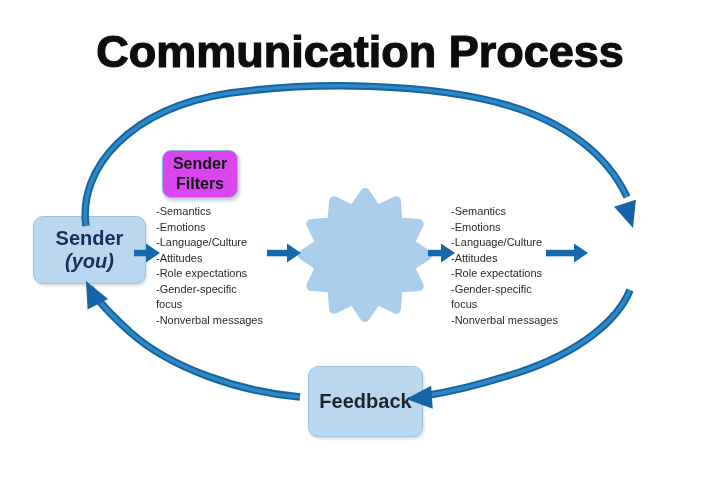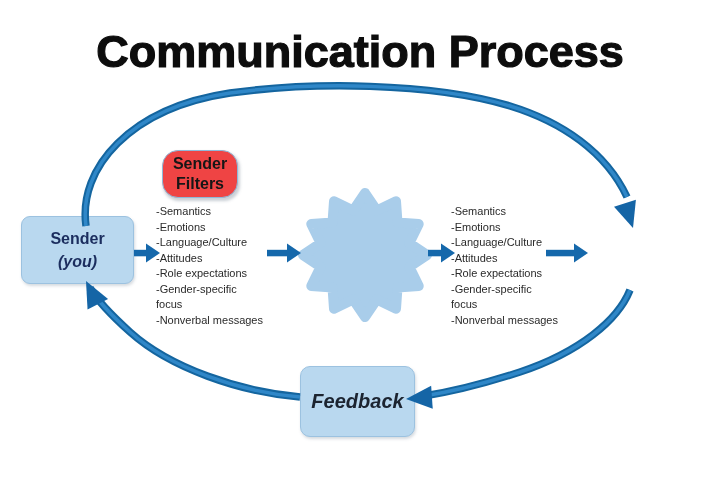--- a/index.html
+++ b/index.html
@@ -16,27 +16,27 @@
     font-size:45px;font-weight:bold;color:#0d0d0d;letter-spacing:0px;
     -webkit-text-stroke:1.2px #0d0d0d;
   }
 
   .node{
     position:absolute;display:flex;flex-direction:column;align-items:center;justify-content:center;
     background:#b9d8ef;border:1px solid #9cc2e0;border-radius:10px;
     box-shadow:1px 2px 3px rgba(90,110,130,.25);
     color:#1b2d5e;font-weight:bold;text-align:center;
   }
-  #sender-box{left:21px;top:216px;width:111px;height:66px;font-size:16px;line-height:23px;border-radius:9px;}
+  #sender-box{left:33px;top:216px;width:111px;height:66px;font-size:20px;line-height:23px;}
   #receiver-box{left:580px;top:217px;width:110px;height:73px;font-size:20px;}
-  #feedback-box{left:300px;top:366px;width:113px;height:69px;font-size:20px;color:#1c2430;font-style:italic;}
+  #feedback-box{left:308px;top:366px;width:113px;height:69px;font-size:20px;color:#1c2430;}
   .sub{font-style:italic;}
 
   .filterbox{
-    position:absolute;background:#ef4444;border:1.5px solid #8fb8d8;border-radius:16px;
+    position:absolute;background:#d946ef;border:1.5px solid #8fb8d8;border-radius:9px;
     box-shadow:1.5px 2.5px 3px rgba(80,100,120,.3);
     display:flex;align-items:center;justify-content:center;text-align:center;
     font-size:16px;line-height:20px;font-weight:bold;color:#161616;padding:2px 4px;box-sizing:border-box;
   }
   #sender-filters-box{left:162px;top:150px;width:76px;height:48px;}
   #receiver-filters-box{left:448px;top:151px;width:96px;height:48px;}
 
   .filterlist{
     position:absolute;font-size:11px;line-height:15.5px;color:#2a2a2a;white-space:nowrap;
   }

